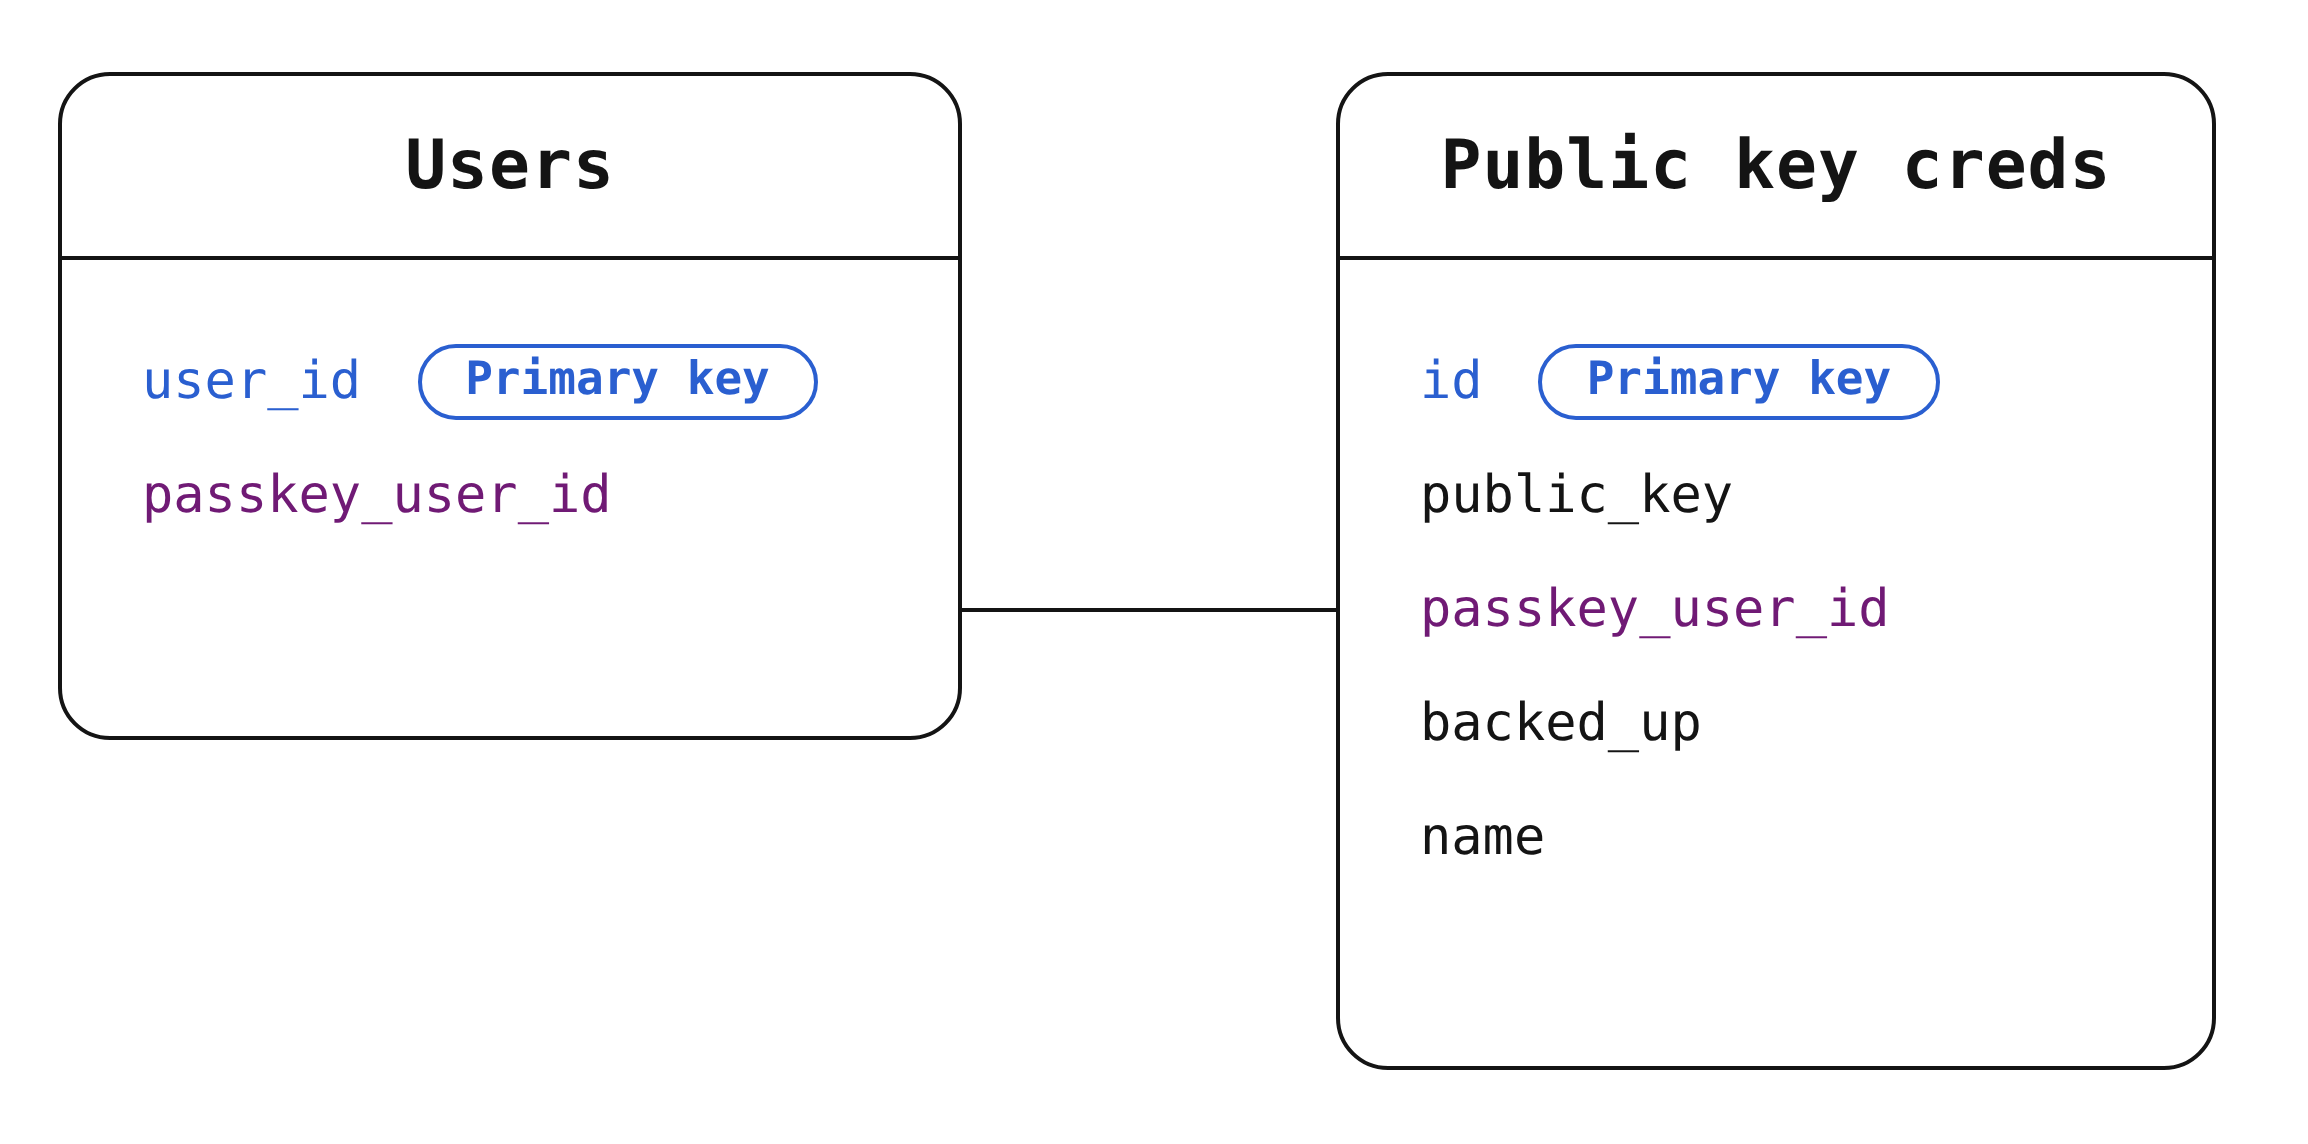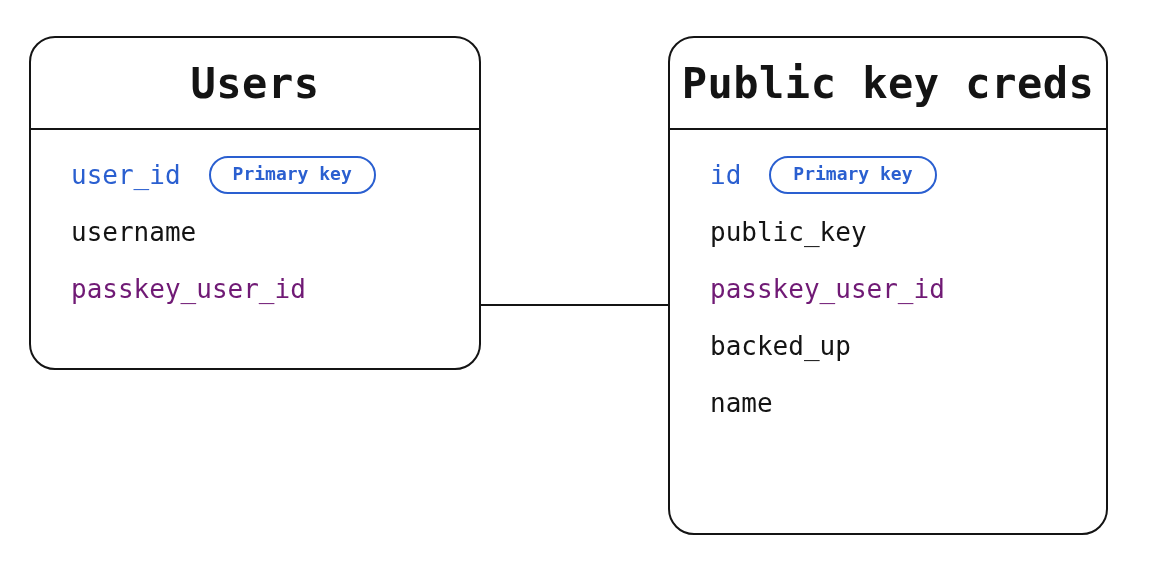--- a/index.html
+++ b/index.html
@@ -35,27 +35,27 @@
     width: 440px;
     height: 499px;
   }
   .table-header {
     box-sizing: border-box;
     height: 92px;
     border-bottom: 2px solid #141414;
     display: flex;
     align-items: center;
     justify-content: center;
-    font-size: 42px;
+    font-size: 34px;
     font-weight: bold;
     letter-spacing: 0.5px;
     color: #141414;
   }
   .table-fields {
-    padding: 16px 24px 0 40px;
+    padding: 32px 24px 0 40px;
   }
   .field-row {
     height: 57px;
     display: flex;
     align-items: center;
     font-size: 26px;
     white-space: nowrap;
   }
   .field-name { color: #141414; }
   .field-name.f-blue { color: #2a5fd0; }
@@ -64,21 +64,21 @@
     display: inline-flex;
     align-items: center;
     justify-content: center;
     box-sizing: border-box;
     margin-left: 28px;
     height: 38px;
     padding: 0 22px 2px 22px;
     border: 2px solid #2a5fd0;
     border-radius: 20px;
     color: #2a5fd0;
-    font-size: 18px;
+    font-size: 23px;
     font-weight: bold;
   }
   .relation-line {
     position: absolute;
     left: 481px;
     top: 304px;
     width: 187px;
     height: 2px;
     background: #141414;
   }
@@ -87,23 +87,20 @@
 <body>
 
 <div class="canvas">
 
   <div class="table-node table-users">
     <div class="table-header">Users</div>
     <div class="table-fields">
       <div class="field-row">
         <span class="field-name f-blue">user_id</span>
         <span class="pk-badge">Primary key</span>
-      </div>
-      <div class="field-row">
-        <span class="field-name">username</span>
       </div>
       <div class="field-row">
         <span class="field-name f-orange">passkey_user_id</span>
       </div>
     </div>
   </div>
 
   <div class="relation-line"></div>
 
   <div class="table-node table-creds">

